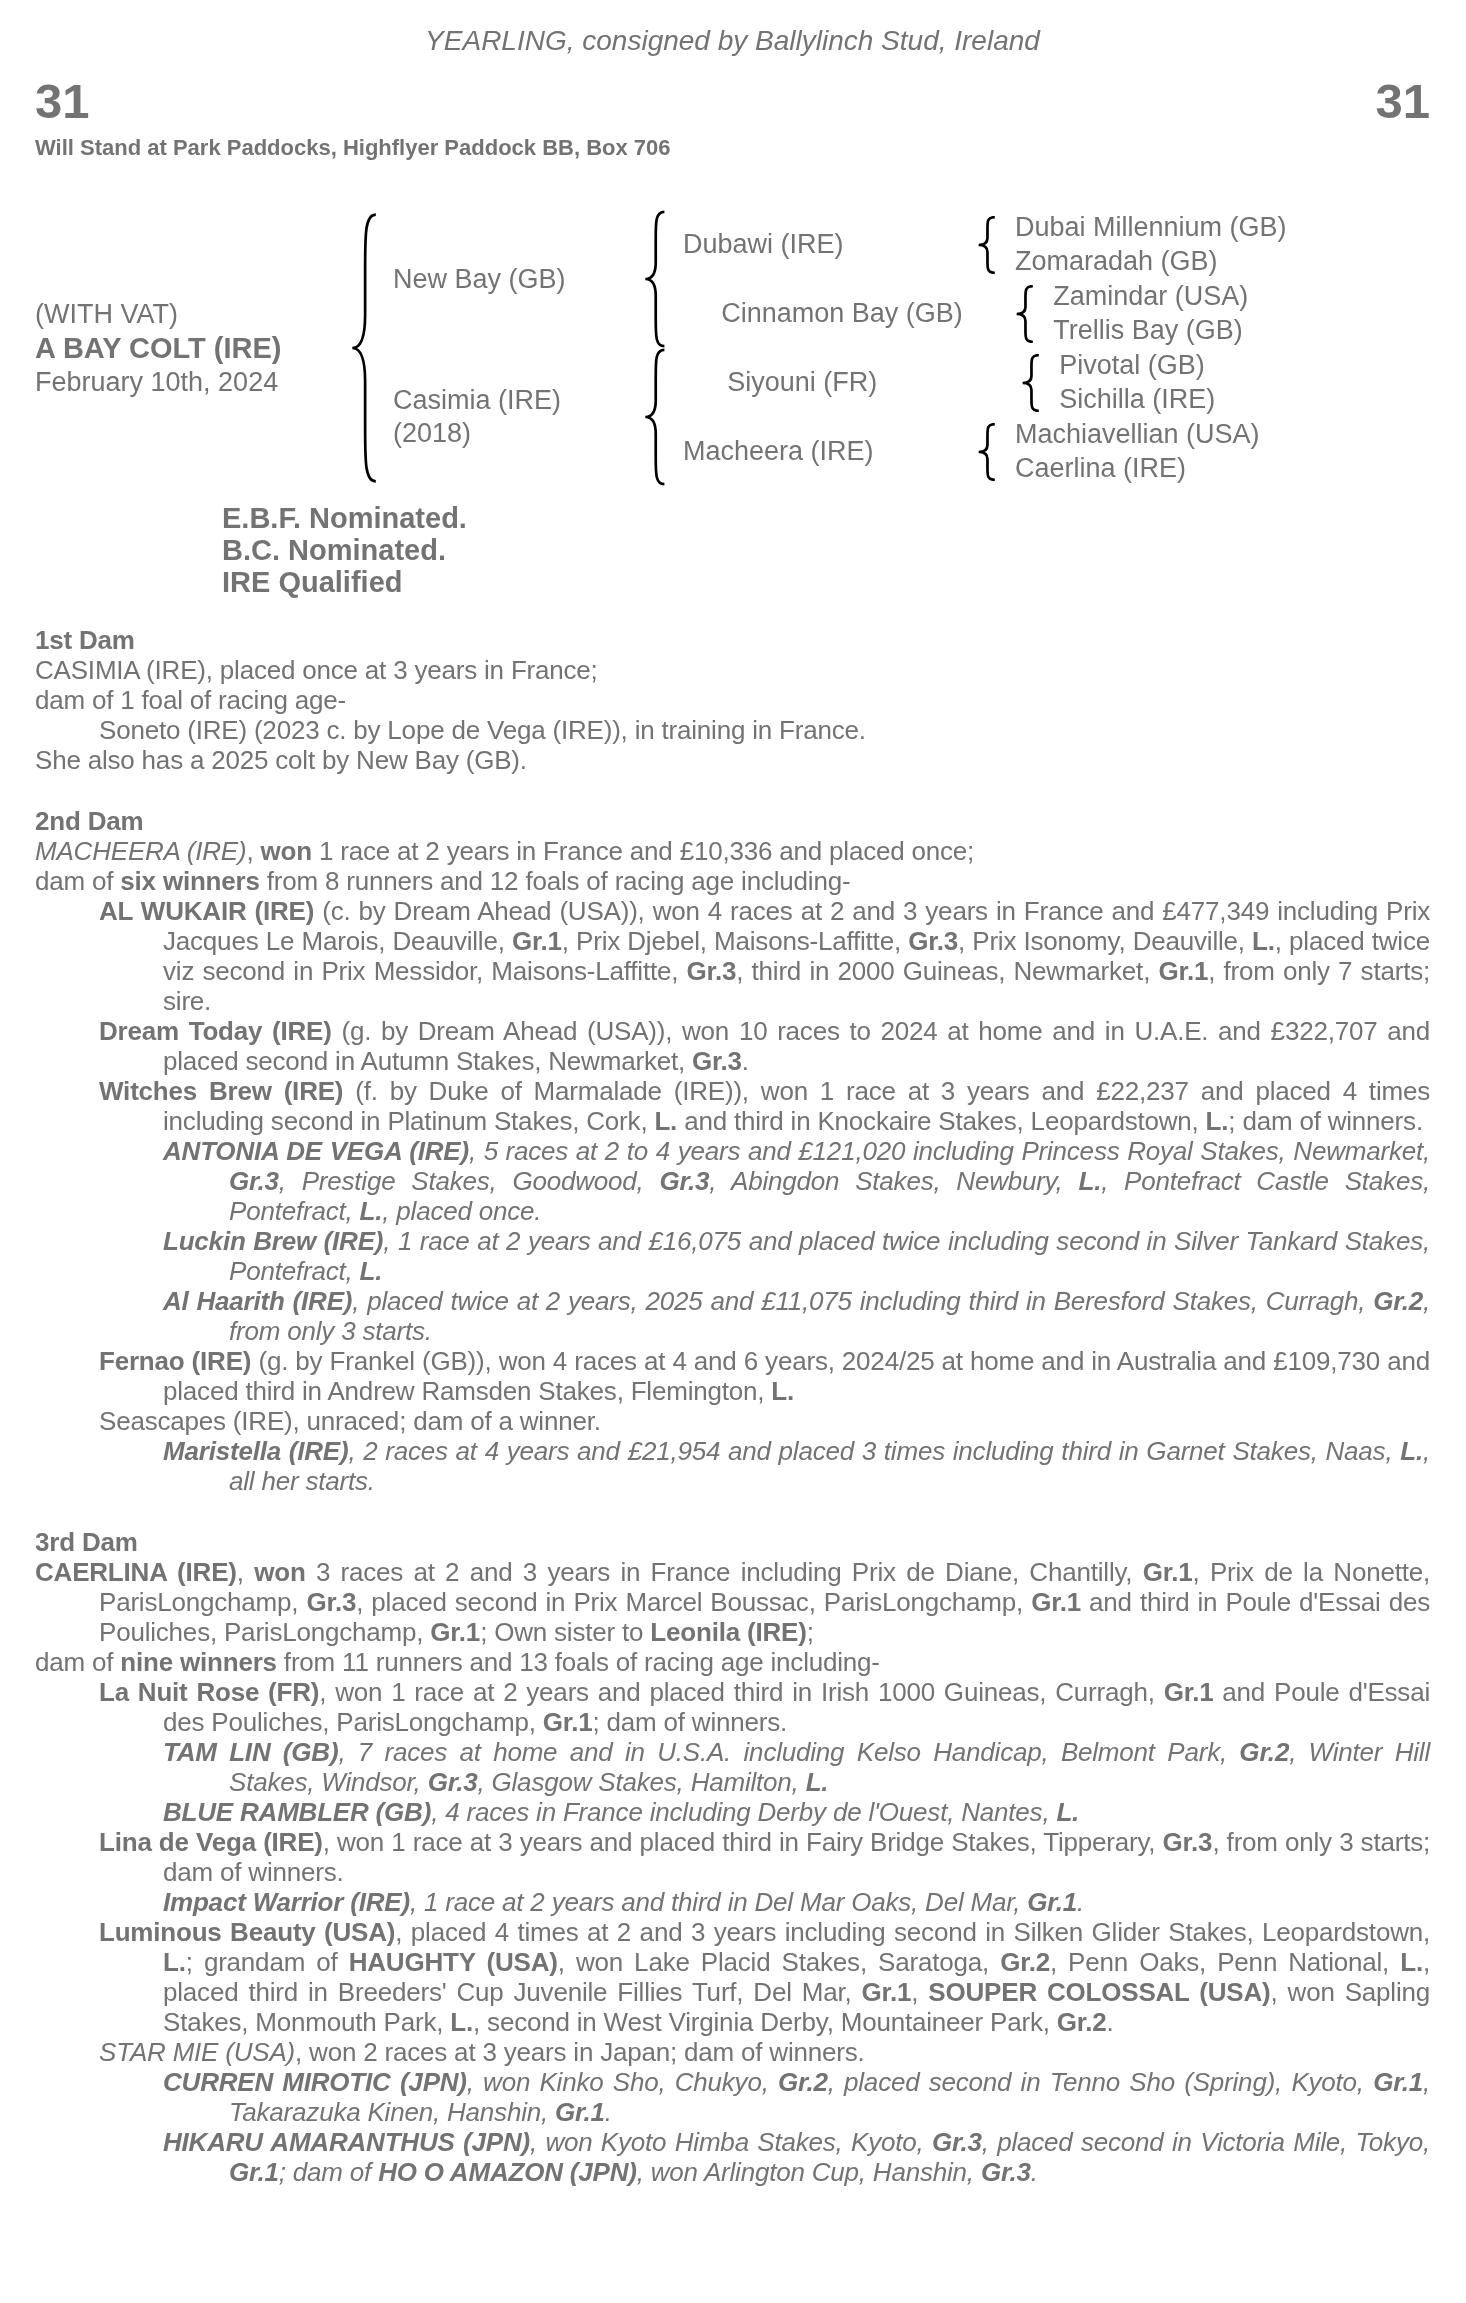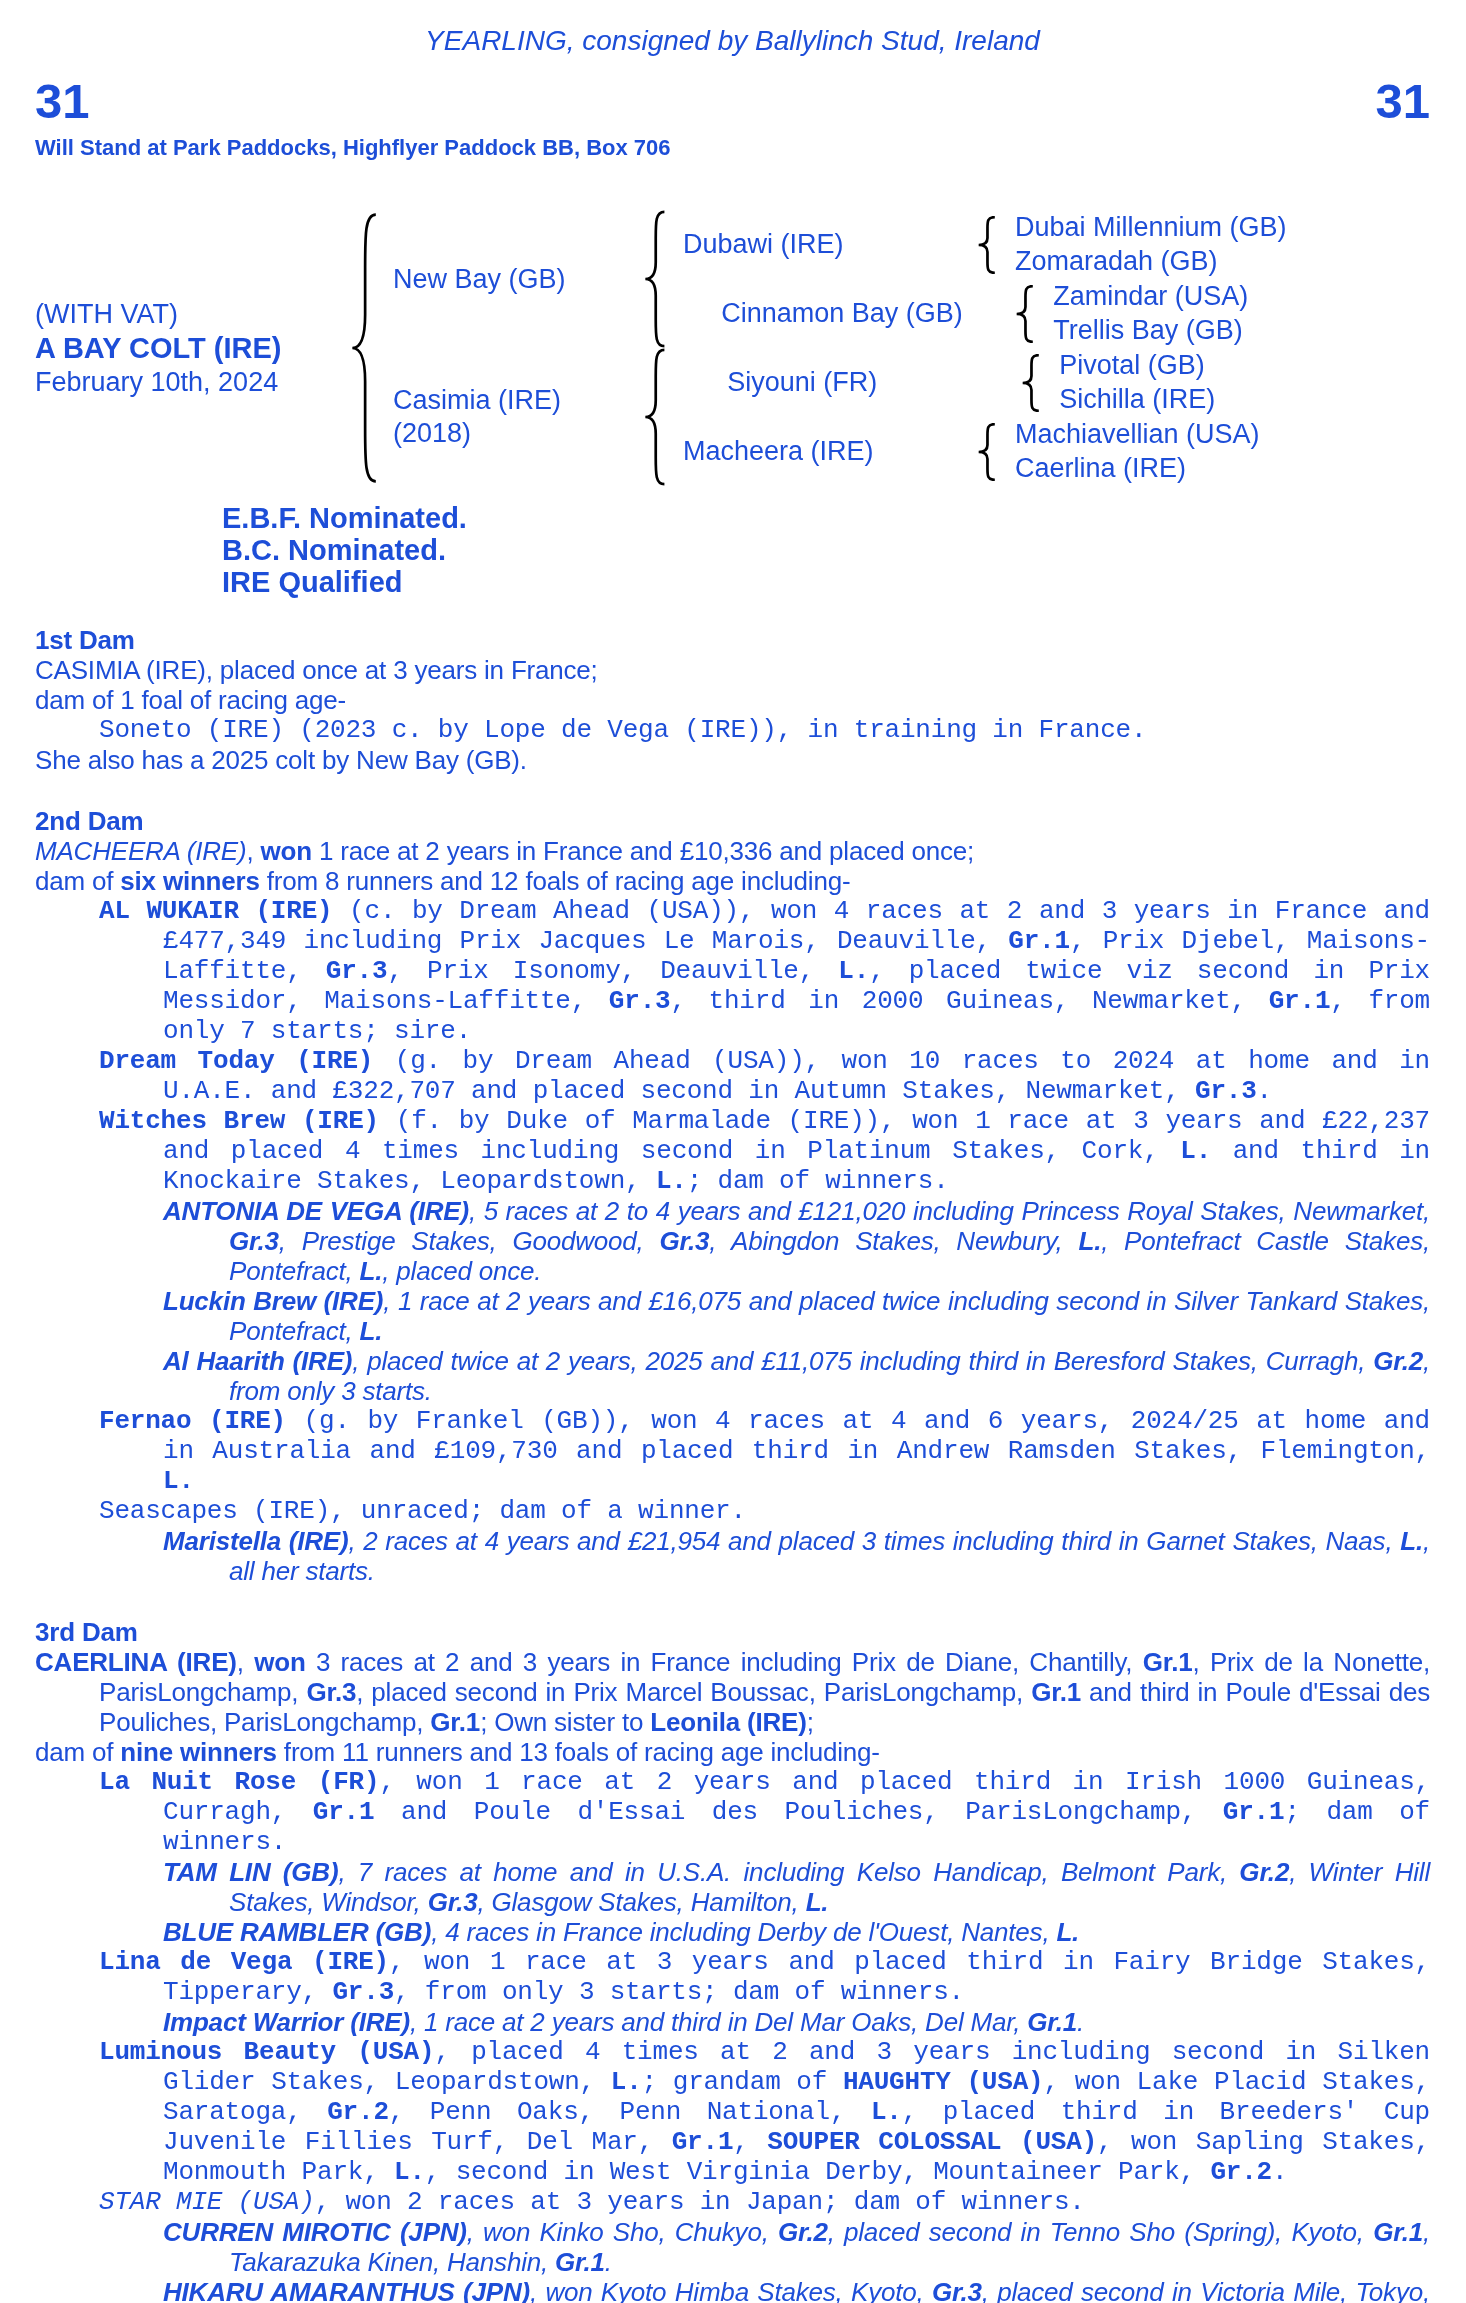--- a/index.html
+++ b/index.html
@@ -1,19 +1,19 @@
 <!DOCTYPE html>
 <html><head>
 <meta charset="utf-8">
 <style>
   html,body{margin:0;padding:0;background:#fff;}
   .page{
     width:1466px;height:2303px;box-sizing:border-box;
     padding:24px 36px 0 35px;
-    background:#fff;color:#1d4ed8;
+    background:#fff;color:#737373;
     font-family:"Liberation Sans","DejaVu Sans",sans-serif;
     overflow:hidden;position:relative;
   }
   
   .consignor{text-align:center;font-style:italic;font-size:28px;line-height:34px;}
   .lot-row{display:flex;justify-content:space-between;align-items:flex-start;margin-top:20px;}
   .lot-num{font-weight:bold;font-size:49px;line-height:46px;}
   .stand-line{font-weight:bold;font-size:22px;line-height:32px;margin-top:8px;}
   
   .ped{display:flex;align-items:center;margin-top:46px;height:276px;font-size:27px;}
@@ -36,21 +36,21 @@
   
   .noms{display:flex;margin-top:16px;padding-left:187px;font-weight:bold;font-size:29px;line-height:32px;flex-direction:column;}
   .nom-1{width:397px;}
   .nom-2{width:367px;}
   
   .sections{margin-top:27px;font-size:26px;line-height:30px;letter-spacing:-0.2px;}
   .dam-section + .dam-section{margin-top:31px;}
   .hd{font-weight:bold;}
   .para{margin:0;text-align:justify;}
   .p0{padding-left:64px;text-indent:-64px;}
-  .p1{padding-left:128px;text-indent:-64px;font-family:Liberation Mono, monospace;}
+  .p1{padding-left:128px;text-indent:-64px;}
   .p2{padding-left:194px;text-indent:-66px;font-style:italic;}
   .s-b{font-weight:bold;}
   .s-i{font-style:italic;}
 </style>
 </head>
 <body>
 
 <div class="page">
 
   <div class="consignor">YEARLING, consigned by Ballylinch Stud, Ireland</div>

